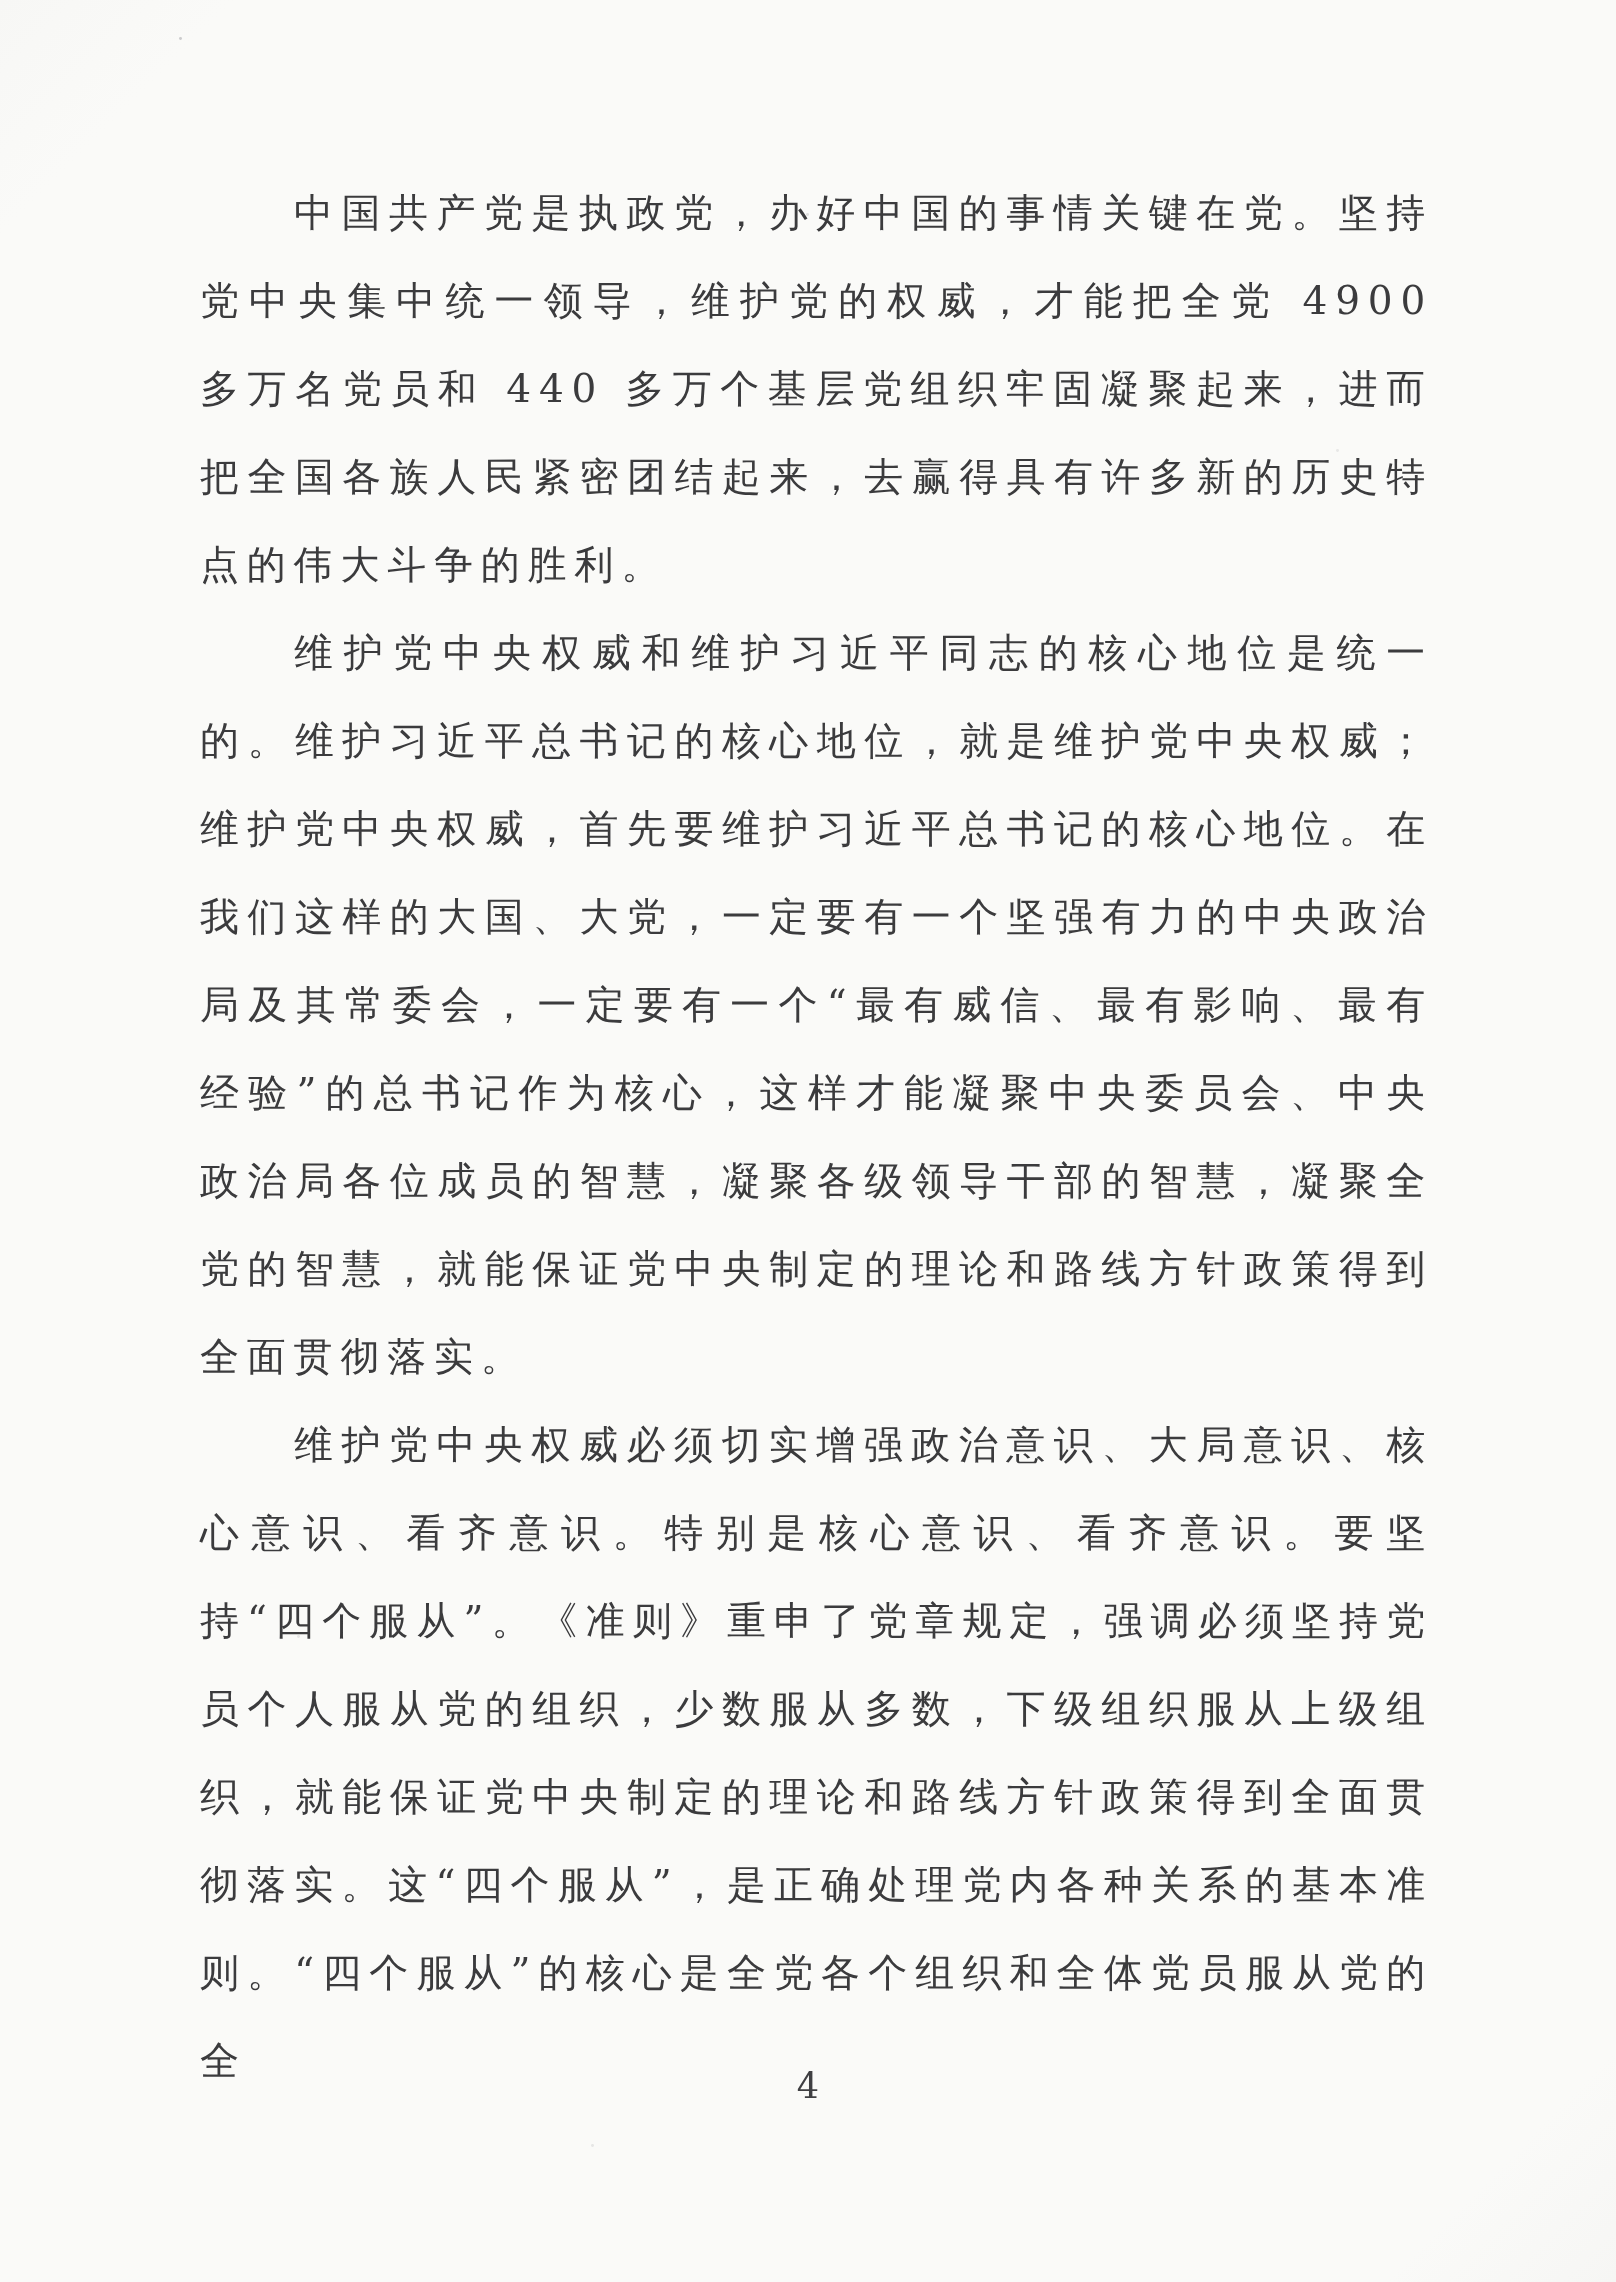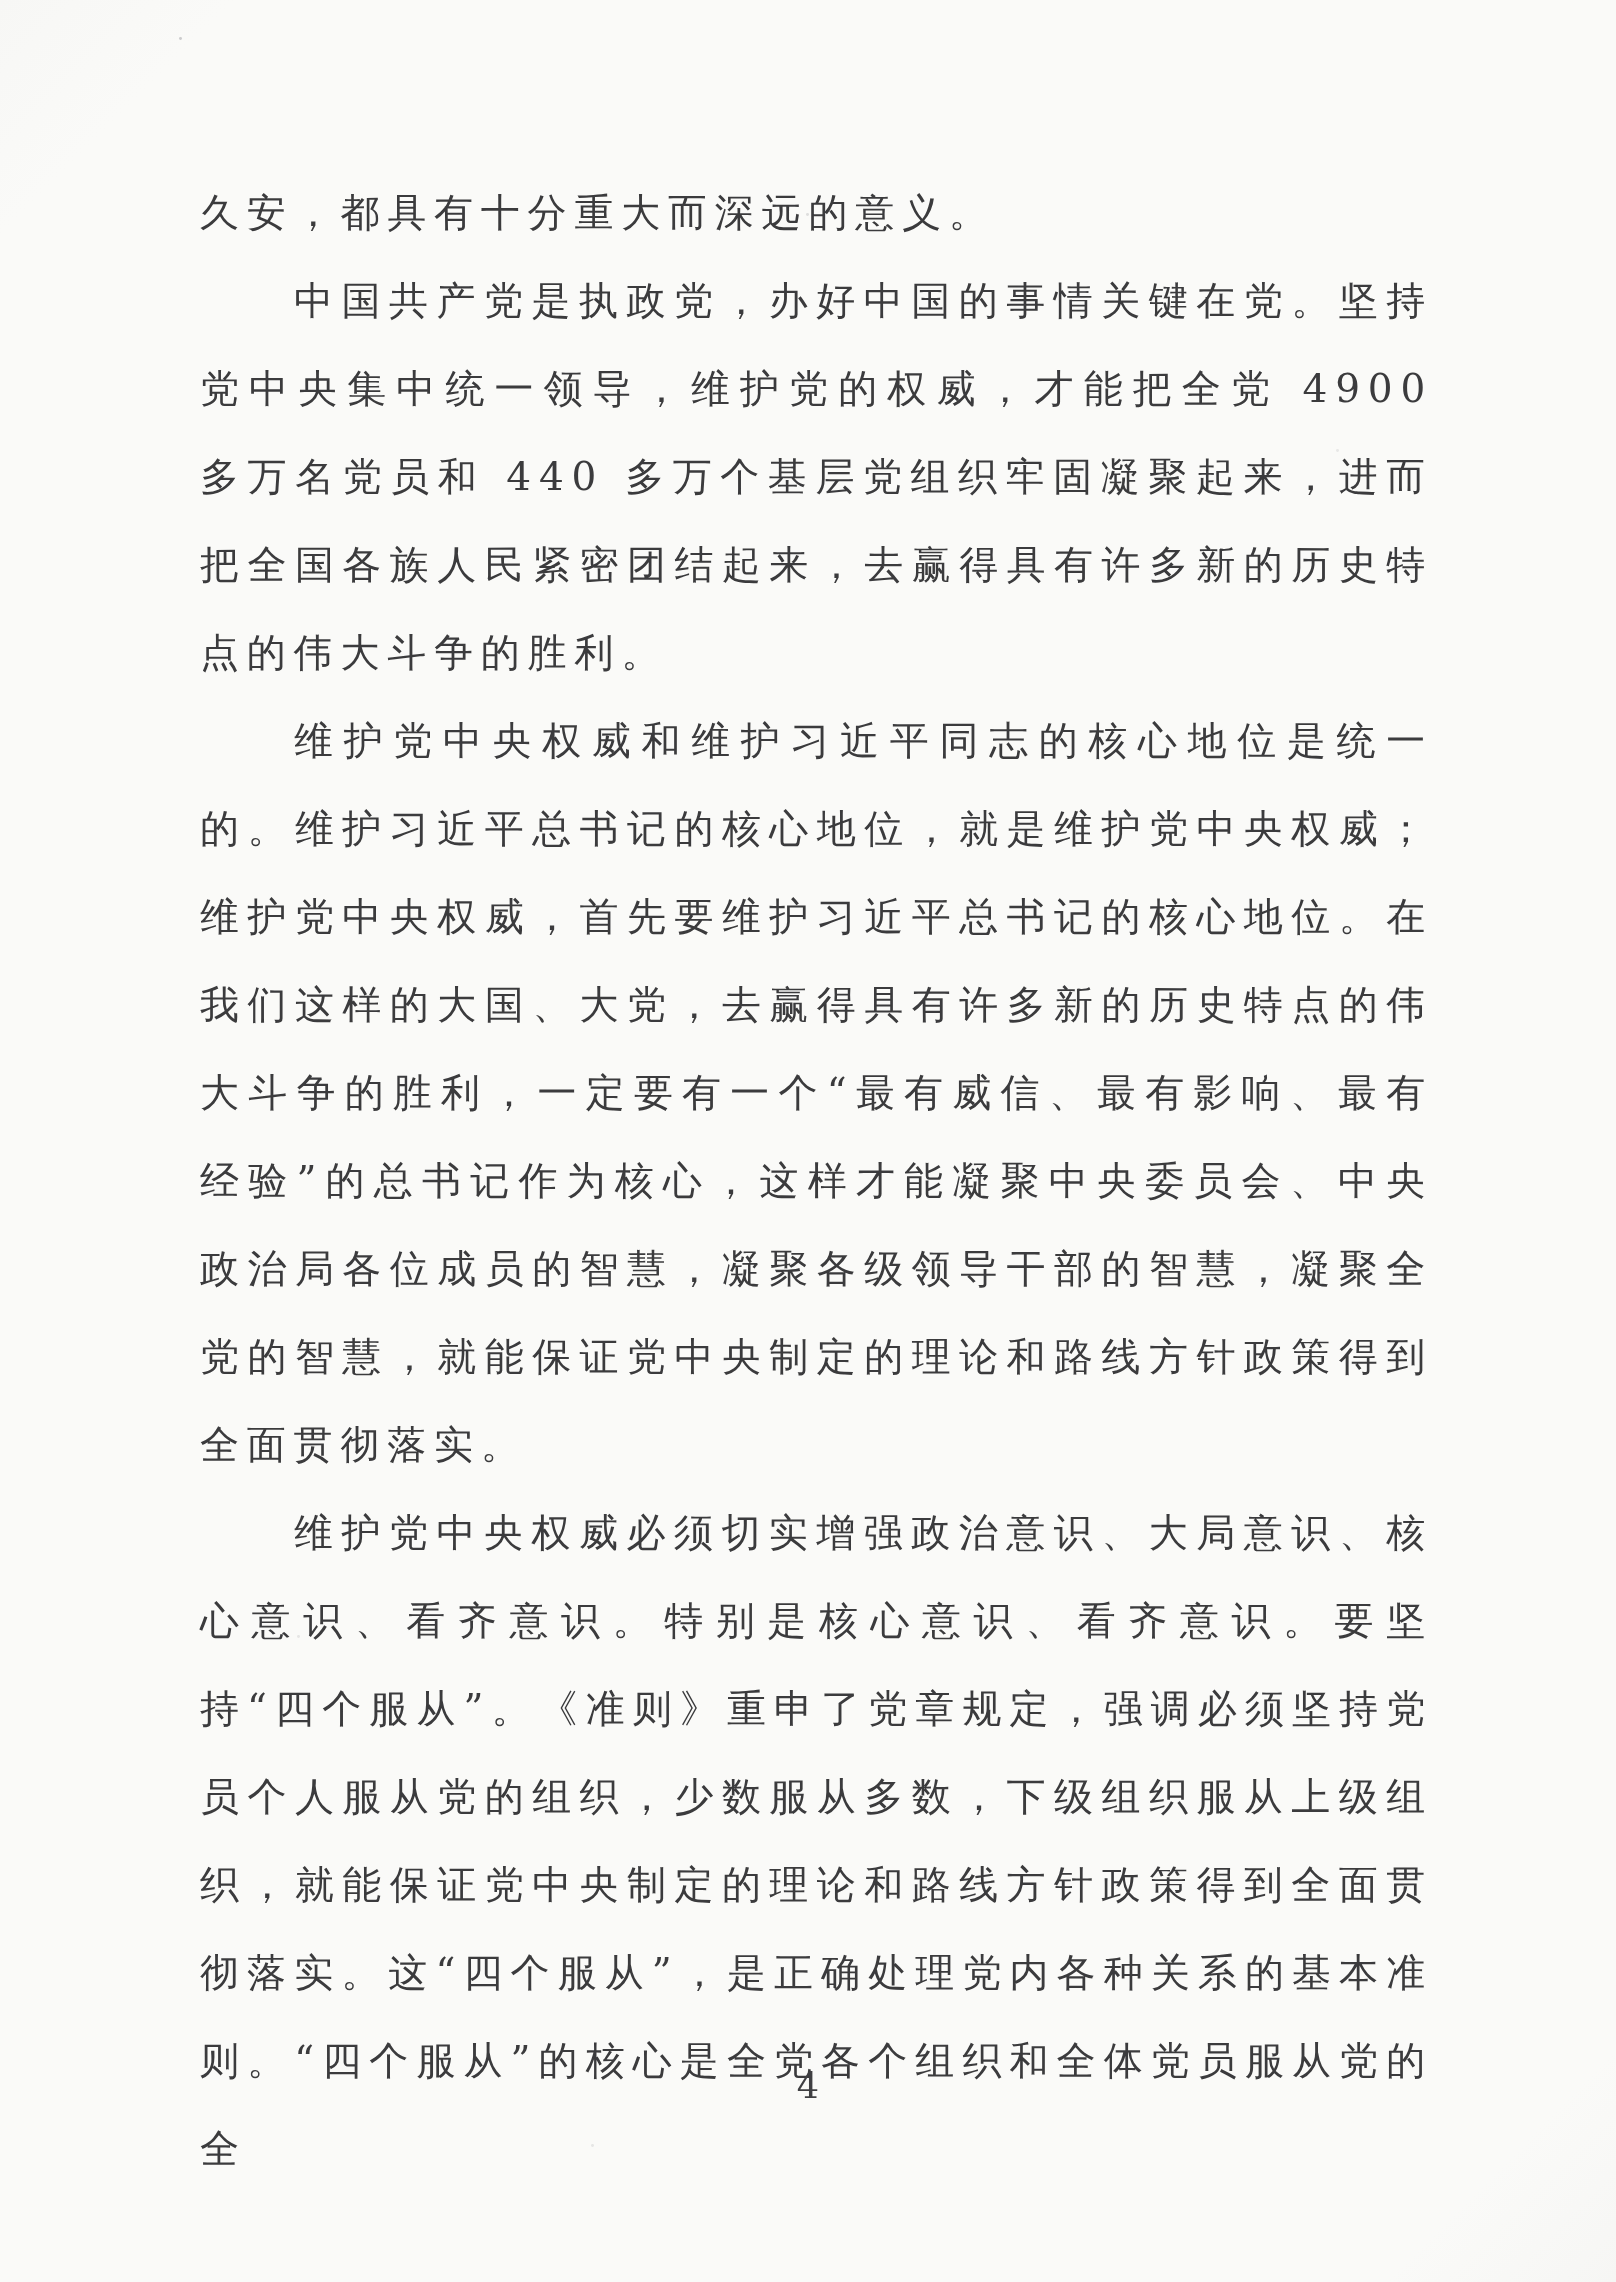--- a/index.html
+++ b/index.html
@@ -64,20 +64,19 @@
       1157px 412px 0 rgba(150,150,155,0.18),
       412px 2107px 0 rgba(150,150,155,0.20);
   }
 </style>
 </head>
 <body>
 
 <div class="page">
   <div class="scan-noise"></div>
   <div class="text-body">
-      <p class="para">久安，都具有十分重大而深远的意义。</p>
       <p class="para indent">中国共产党是执政党，办好中国的事情关键在党。坚持党中央集中统一领导，维护党的权威，才能把全党 4900 多万名党员和 440 多万个基层党组织牢固凝聚起来，进而把全国各族人民紧密团结起来，去赢得具有许多新的历史特点的伟大斗争的胜利。</p>
-      <p class="para indent">维护党中央权威和维护习近平同志的核心地位是统一的。维护习近平总书记的核心地位，就是维护党中央权威；维护党中央权威，首先要维护习近平总书记的核心地位。在我们这样的大国、大党，去赢得具有许多新的历史特点的伟大斗争的胜利，一定要有一个“最有威信、最有影响、最有经验”的总书记作为核心，这样才能凝聚中央委员会、中央政治局各位成员的智慧，凝聚各级领导干部的智慧，凝聚全党的智慧，就能保证党中央制定的理论和路线方针政策得到全面贯彻落实。</p>
+      <p class="para indent">维护党中央权威和维护习近平同志的核心地位是统一的。维护习近平总书记的核心地位，就是维护党中央权威；维护党中央权威，首先要维护习近平总书记的核心地位。在我们这样的大国、大党，一定要有一个坚强有力的中央政治局及其常委会，一定要有一个“最有威信、最有影响、最有经验”的总书记作为核心，这样才能凝聚中央委员会、中央政治局各位成员的智慧，凝聚各级领导干部的智慧，凝聚全党的智慧，就能保证党中央制定的理论和路线方针政策得到全面贯彻落实。</p>
       <p class="para indent">维护党中央权威必须切实增强政治意识、大局意识、核心意识、看齐意识。特别是核心意识、看齐意识。要坚持“四个服从”。《准则》重申了党章规定，强调必须坚持党员个人服从党的组织，少数服从多数，下级组织服从上级组织，就能保证党中央制定的理论和路线方针政策得到全面贯彻落实。这“四个服从”，是正确处理党内各种关系的基本准则。“四个服从”的核心是全党各个组织和全体党员服从党的全</p>
     </div>
   <div class="page-number">4</div>
 </div>
 
 
 </body></html>

